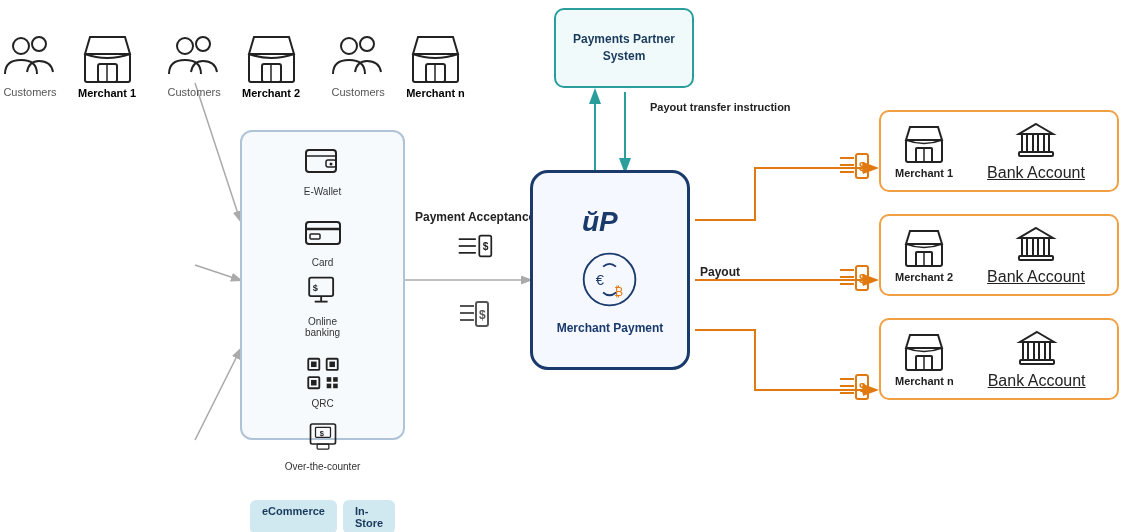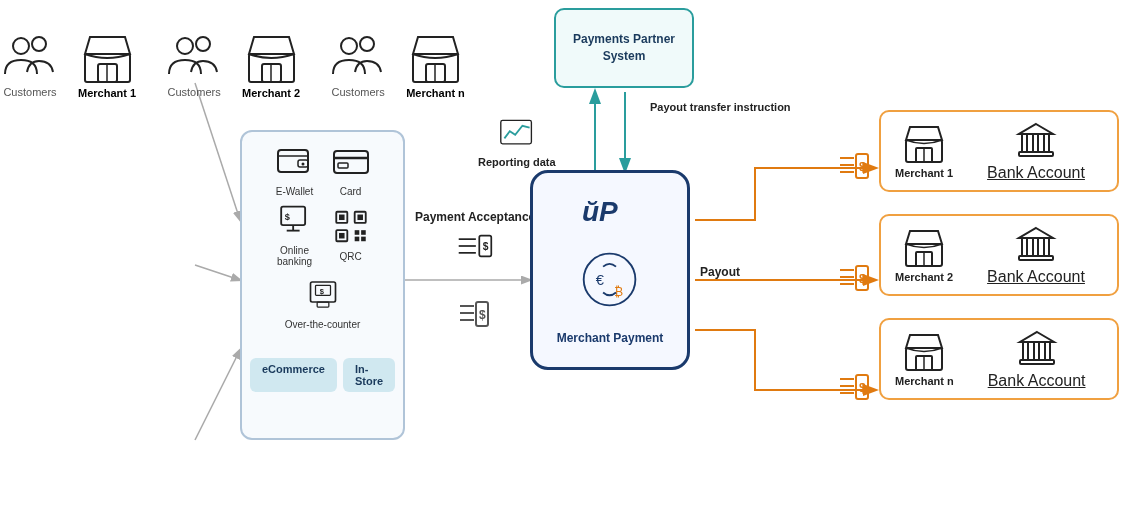--- a/index.html
+++ b/index.html
@@ -83,20 +83,21 @@
       flex-direction: column;
       align-items: center;
       padding: 12px 8px 8px;
       gap: 6px;
     }
     .pm-row {
       display: flex;
       gap: 18px;
       justify-content: center;
       align-items: center;
+      flex-direction: column;
     }
     .pm-item {
       display: flex;
       flex-direction: column;
       align-items: center;
       gap: 3px;
     }
     .pm-label {
       font-size: 10px;
       color: #333;
@@ -149,21 +150,21 @@
       top: 170px;
       width: 160px;
       height: 200px;
       border: 3px solid #1a3a6c;
       border-radius: 18px;
       background: #f5f8ff;
       display: flex;
       flex-direction: column;
       align-items: center;
       justify-content: center;
-      gap: 17px;
+      gap: 7px;
     }
     .up-logo {
       font-size: 28px;
       font-weight: 900;
       color: #1a3a6c;
       line-height: 1;
     }
     .central-icon svg {
       width: 70px;
       height: 60px;
@@ -488,29 +489,20 @@
         <rect x="26" y="4" width="14" height="24" rx="2" fill="none" stroke="#222" stroke-width="2"></rect>
         <text x="30" y="21" font-size="12" fill="#222" font-weight="bold">$</text>
       </svg>
     </div>
   </div>
 
   <div class="pps-box">
     <div class="pps-label">Payments Partner System</div>
   </div>
 
-  <div class="reporting-data">
-    <div class="reporting-icon">
-      <svg width="40" height="32" viewBox="0 0 40 32">
-        <rect x="2" y="2" width="34" height="26" rx="2" fill="none" stroke="#222" stroke-width="1.5"></rect>
-        <polyline points="6,22 12,14 18,18 26,8 34,10" fill="none" stroke="#2a9d9d" stroke-width="2"></polyline>
-      </svg>
-    </div>
-    <div class="reporting-label">Reporting data</div>
-  </div>
 
   <div class="payout-transfer">
     <span>Payout transfer instruction</span>
   </div>
 
   <div class="central-box">
     <div class="up-logo">
       <svg width="60" height="35" viewBox="0 0 60 35">
         <text x="2" y="28" font-size="28" font-weight="900" fill="#1a3a6c" font-style="italic">ŭP</text>
       </svg>

